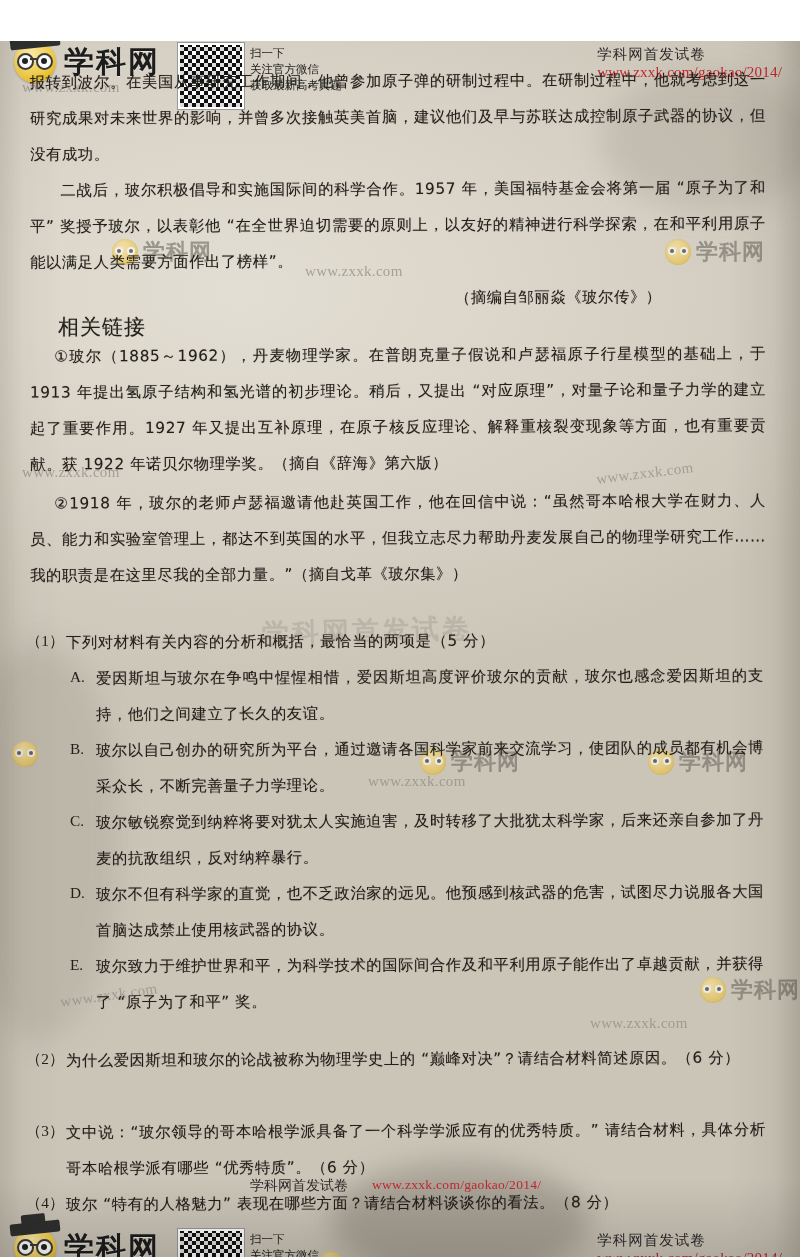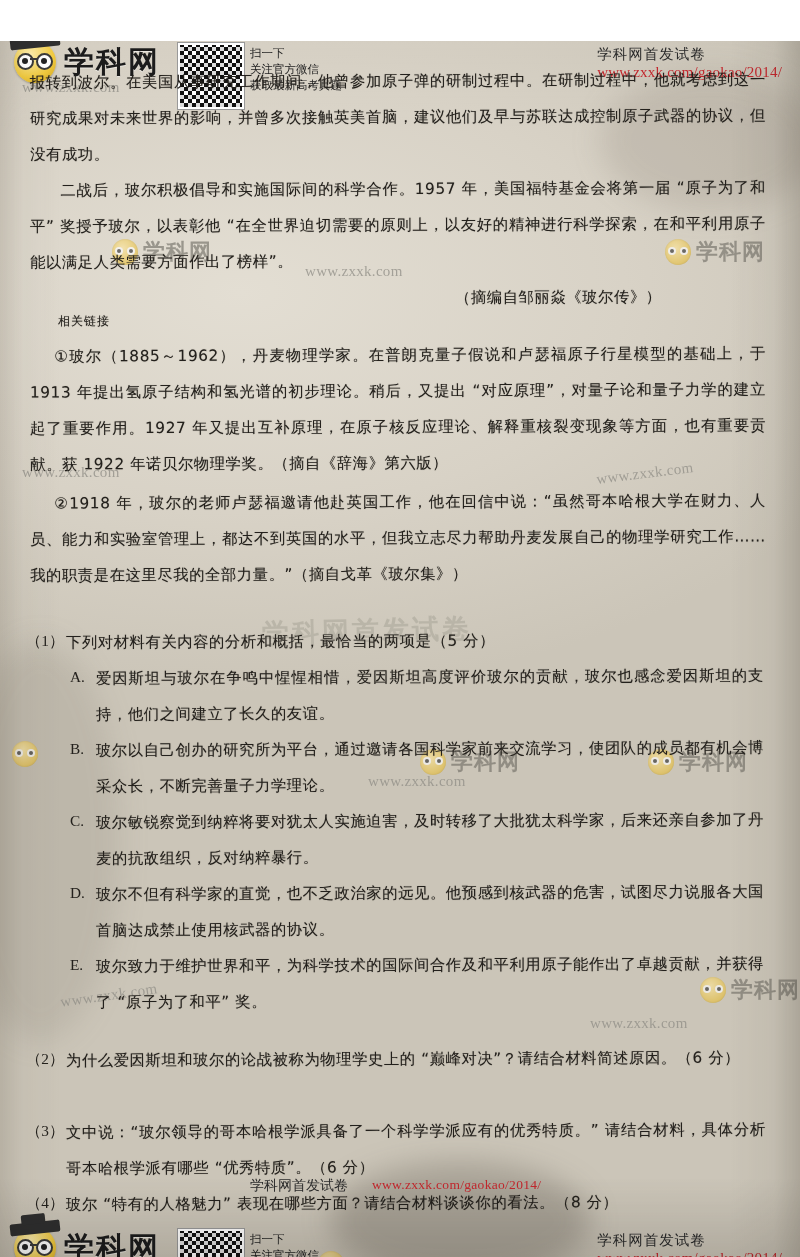--- a/index.html
+++ b/index.html
@@ -54,21 +54,21 @@
     line-height: 36px;
     letter-spacing: 0.6px;
     text-align: justify;
     text-justify: inter-character;
     transform: rotate(-0.25deg);
     text-shadow: 0 0 1px rgba(40,36,30,0.35);
   }
   .para.indent { text-indent: 2em; }
   .small-head {
     position: absolute;
-    font-size: 12px;
+    font-size: 21px;
     color: #23201c;
     letter-spacing: 1px;
     font-family: Liberation Mono, monospace;
     text-shadow: 0 0 1px rgba(40,36,30,0.35);
   }
   .opt-row {
     position: absolute;
     font-size: 15.3px;
     line-height: 36px;
     color: #23201c;

